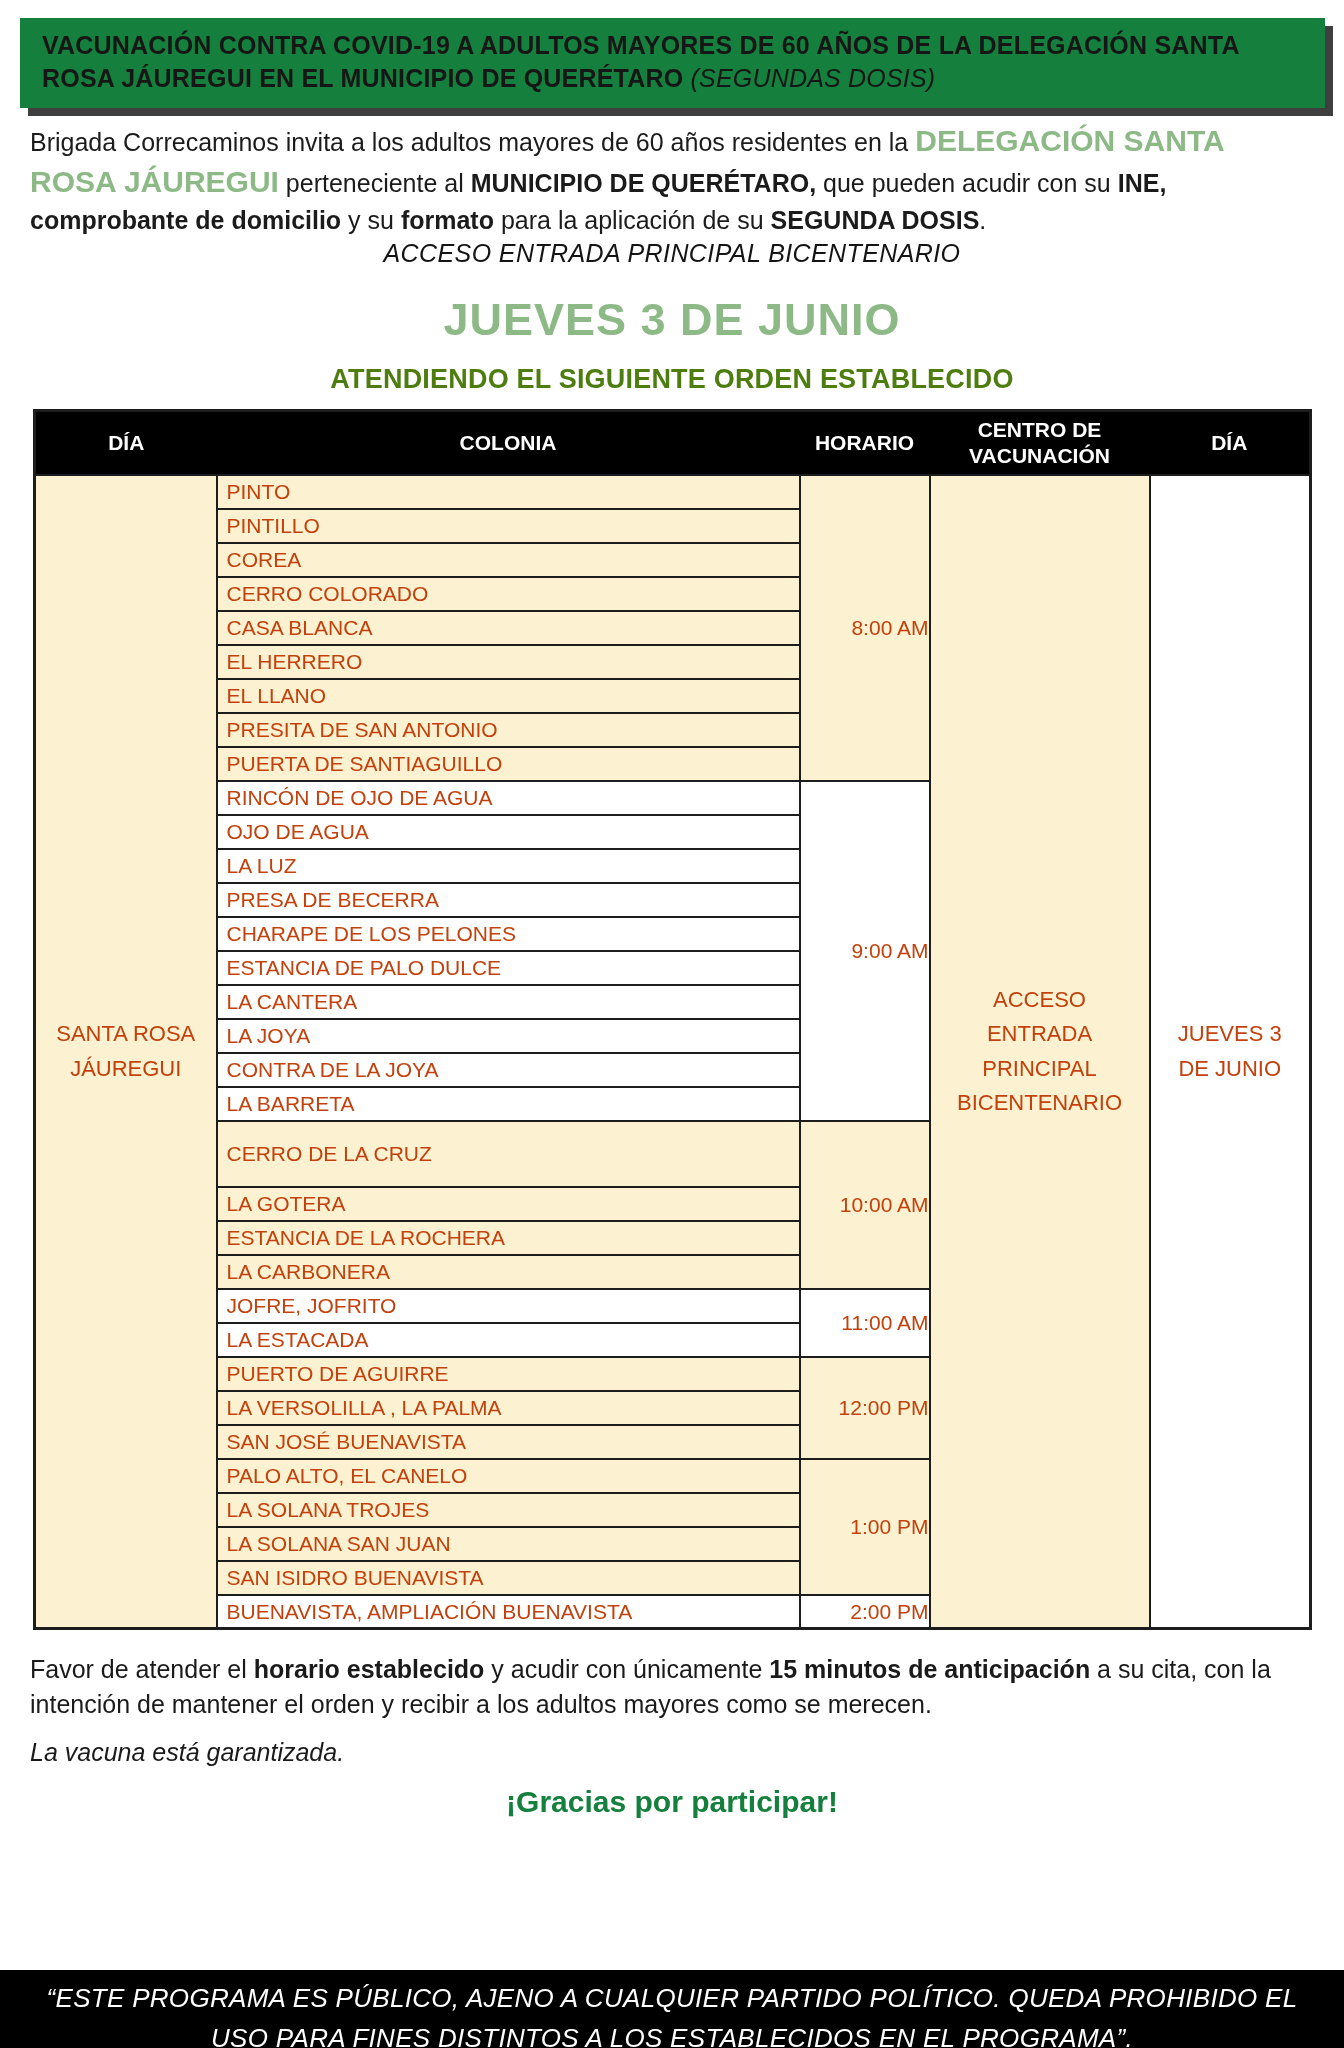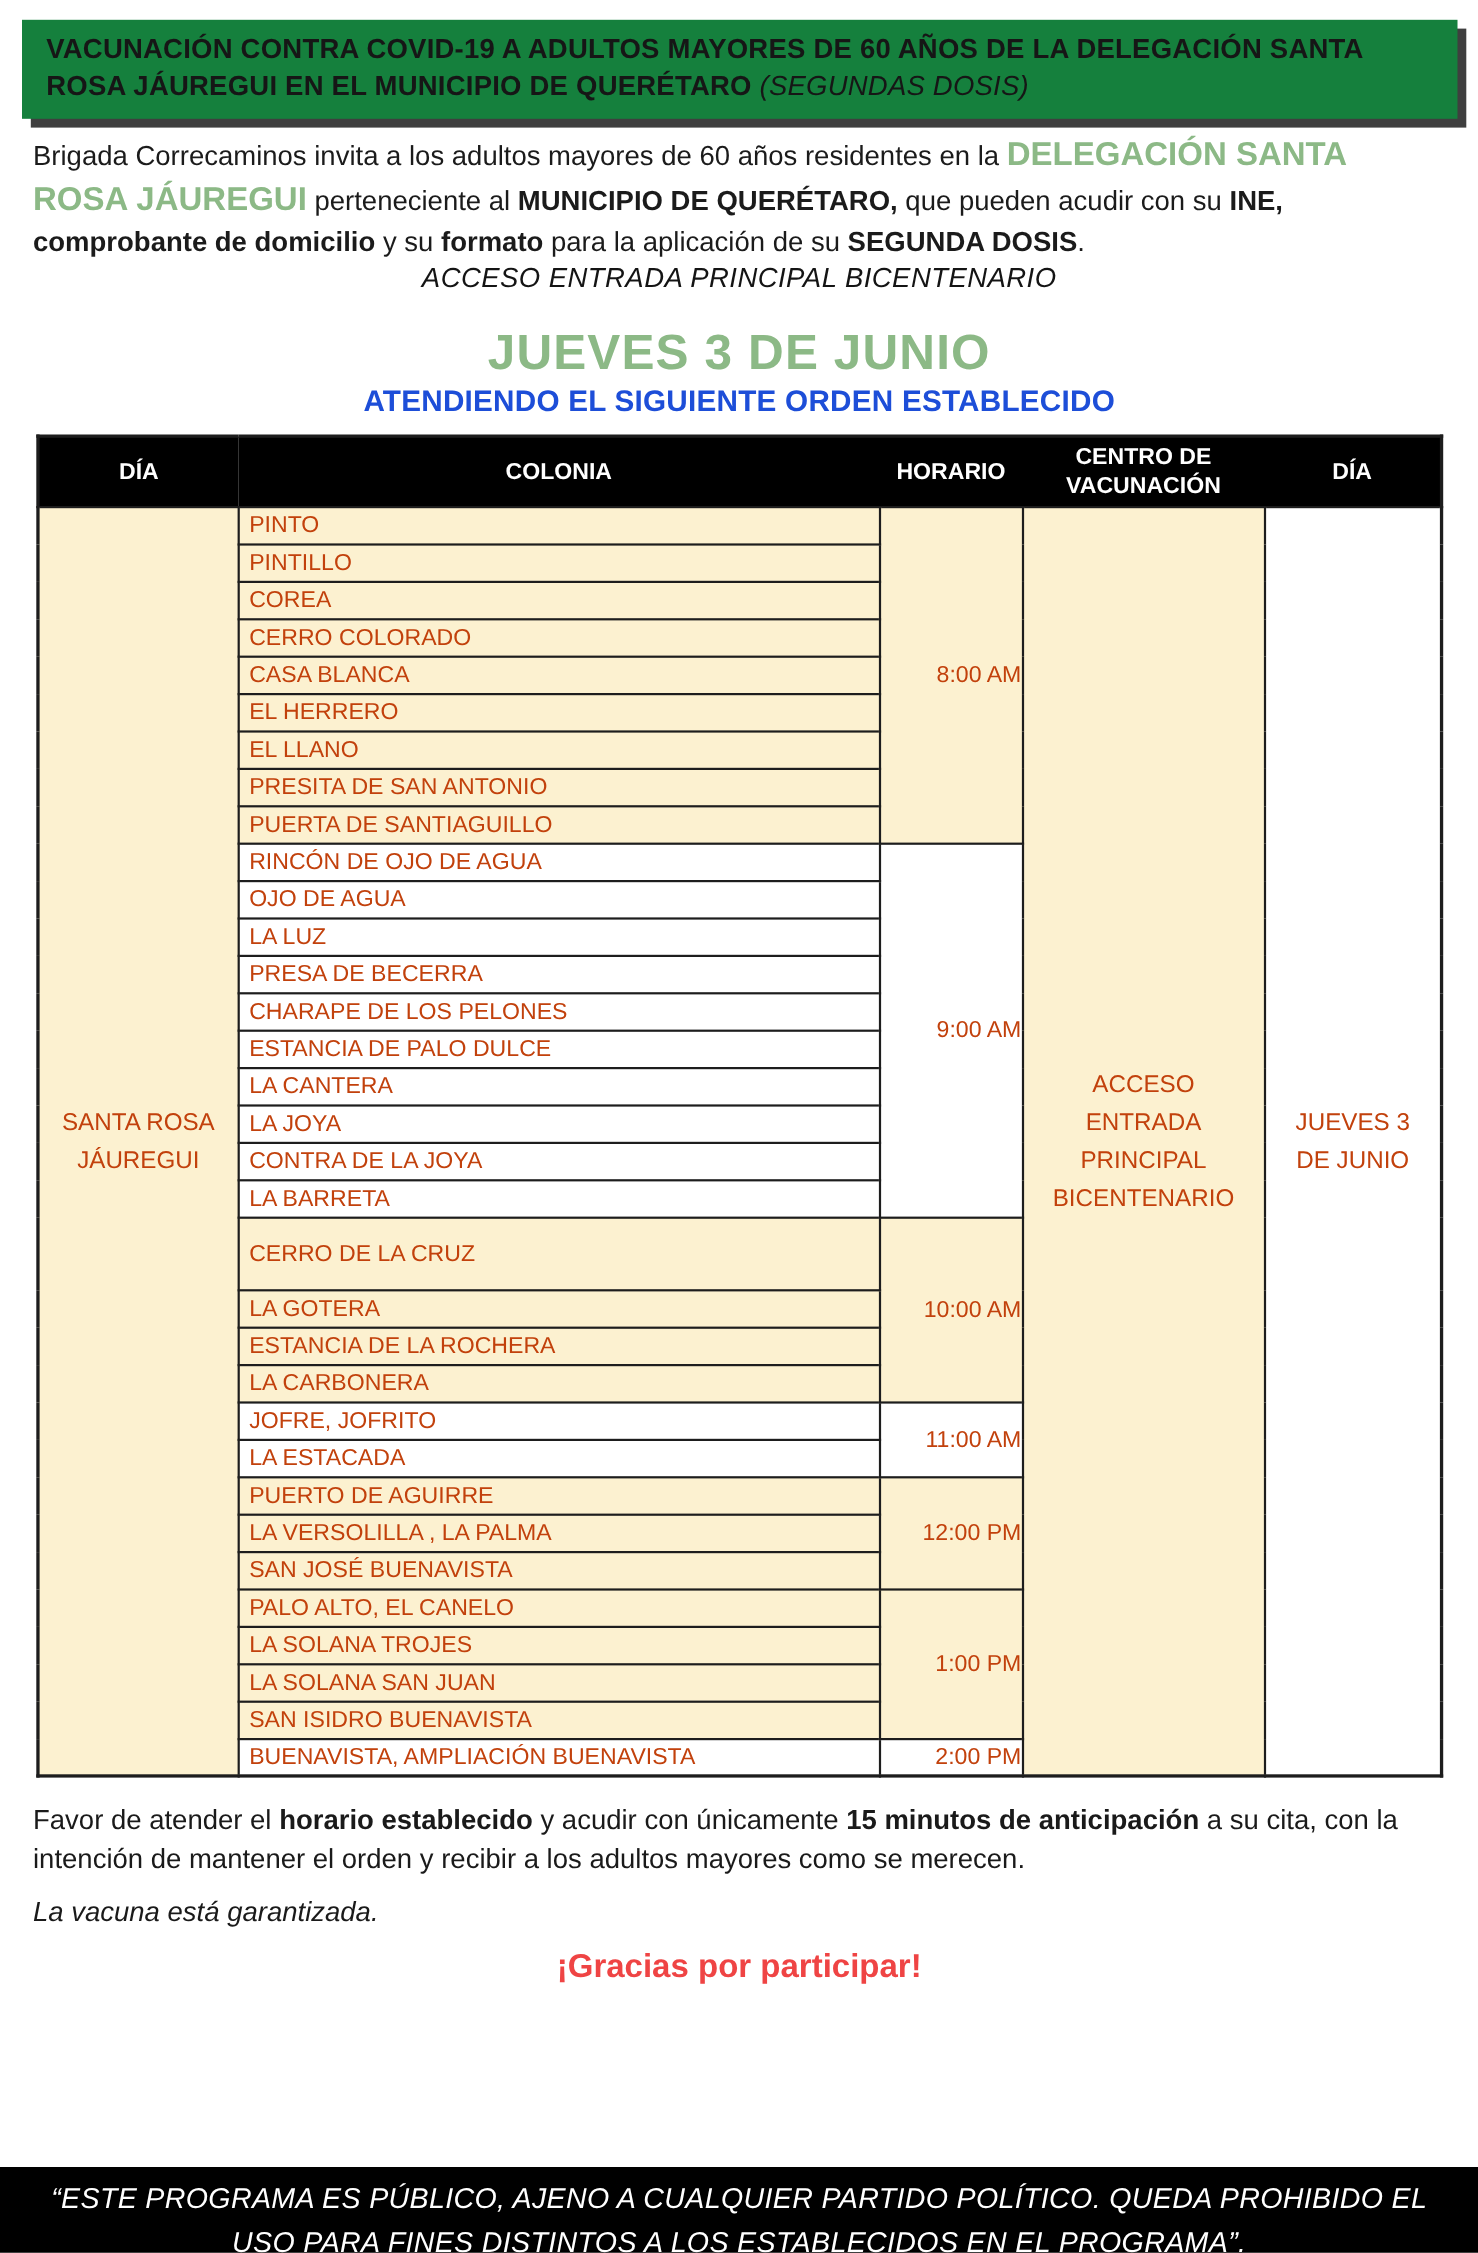--- a/index.html
+++ b/index.html
@@ -42,22 +42,22 @@
   }
   .venue-sub {
     margin-top:2px; text-align:center;
     font-size:25px; font-style:italic; color:#141414; letter-spacing:.4px;
   }
   .date-title {
     margin-top:26px; text-align:center;
     font-size:45px; font-weight:bold; color:#8CB986; letter-spacing:1px;
   }
   .date-sub {
-    margin-top:4px; text-align:center;
-    font-size:27px; font-weight:bold; color:#1d4ed8; letter-spacing:.2px;
+    margin-top:18px; text-align:center;
+    font-size:27px; font-weight:bold; color:#4d7c0f; letter-spacing:.2px;
   }
 
   
   table.schedule {
     margin:14px 0 0 33px;
     width:1278px;
     border-collapse:collapse;
     table-layout:fixed;
     border:3px solid #1d1d1d;
   }
@@ -96,21 +96,21 @@
   .note-bold {
     margin:16px 30px 0 30px;
     font-size:27px; line-height:1.45; font-weight:bold; color:#111;
   }
   .note-italic {
     margin:16px 30px 0 30px;
     font-size:25px; font-style:italic;
   }
   .thanks {
     margin-top:18px; text-align:center;
-    font-size:30px; font-weight:bold; color:#ef4444;
+    font-size:30px; font-weight:bold; color:#15803d;
   }
 
   
   .legal {
     position:absolute; left:0; bottom:0;
     width:1344px; height:96px;
     background:#000; color:#fff;
     display:flex; align-items:center; justify-content:center;
     text-align:center;
   }

